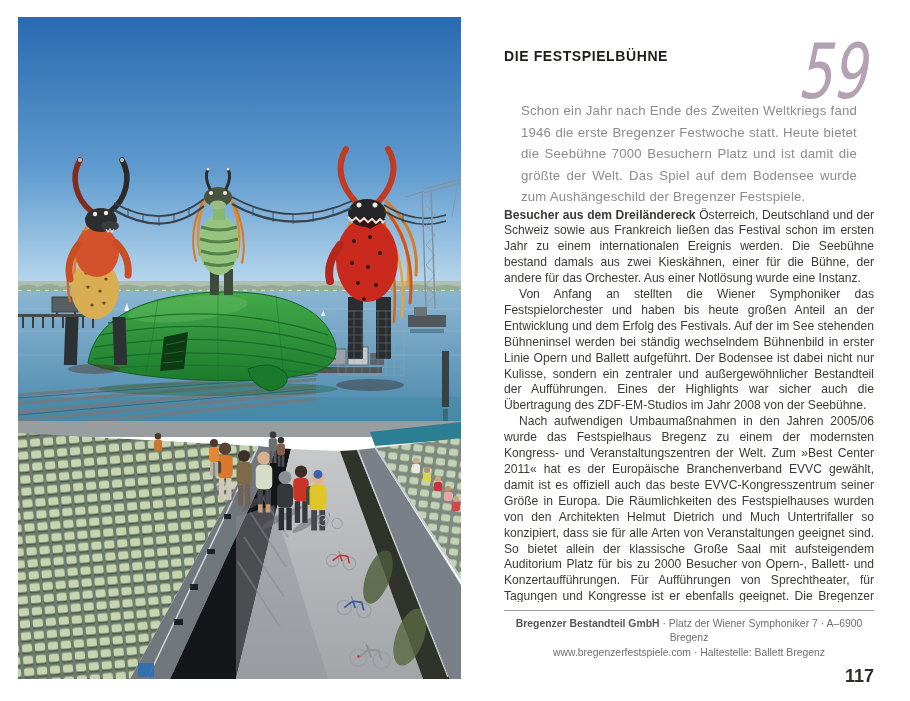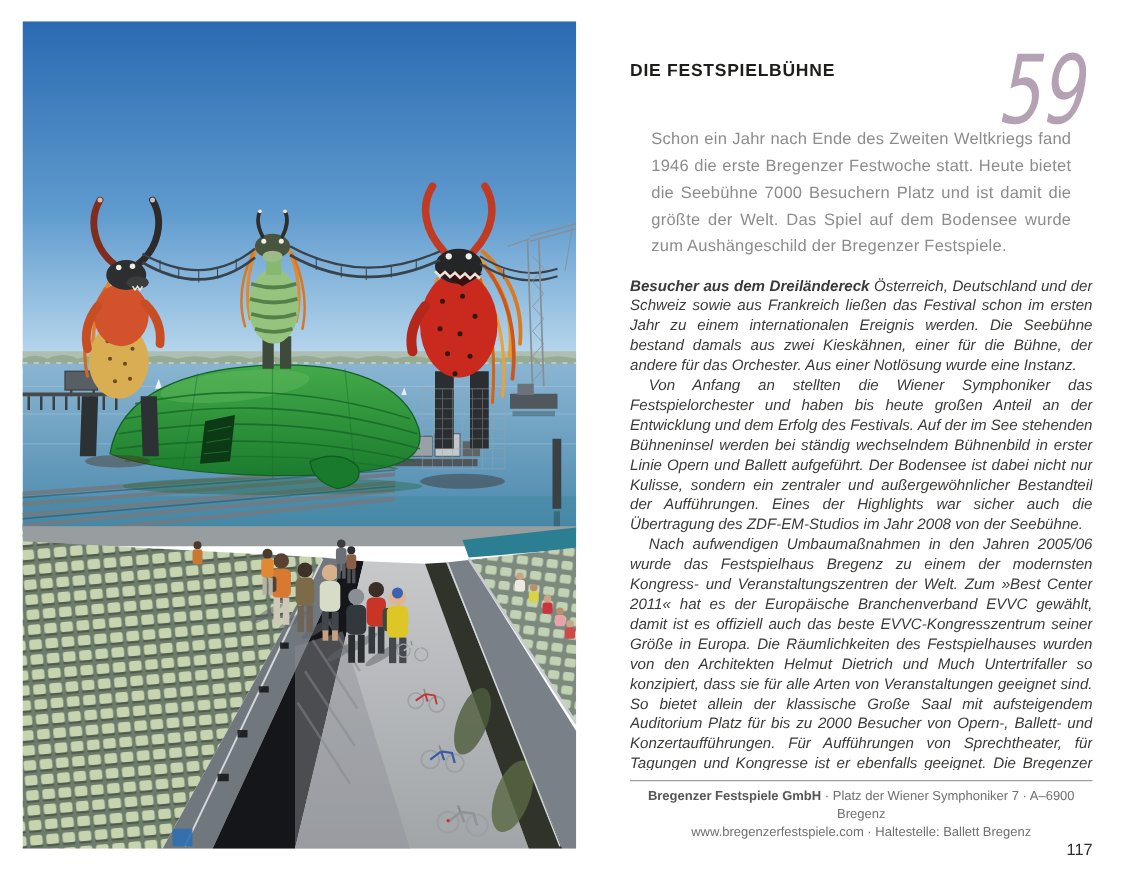--- a/index.html
+++ b/index.html
@@ -20,34 +20,34 @@
   .title{
     margin:13px 0 0;font-size:14px;line-height:27px;font-weight:bold;
     letter-spacing:.6px;color:#1d1d1b;
   }
   .title span{display:block;}
   .intro{
     margin:30px 17px 0;font-size:13.2px;line-height:21.5px;color:#8c8c8c;
     text-align:justify;letter-spacing:.2px;hyphens:auto;
   }
   .bodytext{
-    margin-top:14px;font-size:12.1px;line-height:15.9px;color:#3a3a38;
-    text-align:justify;height:394px;overflow:hidden;hyphens:auto;font-style:italic;
+    font-size:12.1px;line-height:15.9px;color:#3a3a38;
+    text-align:justify;height:394px;overflow:hidden;hyphens:auto;
   }
   .bodytext p{margin:0;}
   .bodytext p.indent{text-indent:15px;}
   .lead{font-weight:bold;}
   .footer{
     margin-top:8px;border-top:1px solid #a0a0a0;padding-top:6px;
     text-align:center;font-size:10.4px;line-height:14.6px;color:#6f6f6f;
   }
   .footer b{color:#575757;}
   .pagenum{
     position:absolute;right:36px;bottom:14px;
-    font-size:13px;font-weight:normal;color:#2d2d2b;
+    font-size:18px;font-weight:bold;color:#2d2d2b;
   }
 </style>
 </head>
 <body>
 
 <div class="photo">
 <svg viewBox="0 0 443 662" width="443" height="662" role="img">
   <defs>
     <linearGradient id="sky" x1="0" y1="0" x2="0" y2="1">
       <stop offset="0" stop-color="#2a6ab1"></stop>
@@ -478,18 +478,18 @@
 
   <p class="intro">Schon ein Jahr nach Ende des Zweiten Weltkriegs fand 1946 die erste Bregenzer Festwoche statt. Heute bietet die Seebühne 7000 Besuchern Platz und ist damit die größte der Welt. Das Spiel auf dem Bodensee wurde zum Aushängeschild der Bregenzer Festspiele.</p>
 
   <div class="bodytext">
     <p><span class="lead">Besucher aus dem Dreiländereck</span><span> Österreich, Deutschland und der Schweiz sowie aus Frankreich ließen das Festival schon im ersten Jahr zu einem internationalen Ereignis werden. Die Seebühne bestand damals aus zwei Kieskähnen, einer für die Bühne, der andere für das Orchester. Aus einer Notlösung wurde eine Instanz.</span></p>
     <p class="indent">Von Anfang an stellten die Wiener Symphoniker das Festspielorchester und haben bis heute großen Anteil an der Entwicklung und dem Erfolg des Festivals. Auf der im See stehenden Bühneninsel werden bei ständig wechselndem Bühnenbild in erster Linie Opern und Ballett aufgeführt. Der Bodensee ist dabei nicht nur Kulisse, sondern ein zentraler und außergewöhnlicher Bestandteil der Aufführungen. Eines der Highlights war sicher auch die Übertragung des ZDF-EM-Studios im Jahr 2008 von der Seebühne.</p>
     <p class="indent">Nach aufwendigen Umbaumaßnahmen in den Jahren 2005/06 wurde das Festspielhaus Bregenz zu einem der modernsten Kongress- und Veranstaltungszentren der Welt. Zum »Best Center 2011« hat es der Europäische Branchenverband EVVC gewählt, damit ist es offiziell auch das beste EVVC-Kongresszentrum seiner Größe in Europa. Die Räumlichkeiten des Festspielhauses wurden von den Architekten Helmut Dietrich und Much Untertrifaller so konzipiert, dass sie für alle Arten von Veranstaltungen geeignet sind. So bietet allein der klassische Große Saal mit aufsteigendem Auditorium Platz für bis zu 2000 Besucher von Opern-, Ballett- und Konzertaufführungen. Für Aufführungen von Sprechtheater, für Tagungen und Kongresse ist er ebenfalls geeignet. Die Bregenzer Festspiele sind hier ebenso regelmäßig zu Gast wie beispielsweise das Tanzfestival Bregenzer Frühling.</p>
   </div>
 
   <div class="footer">
-    <div><b>Bregenzer Festspiele GmbH</b><span> · Platz der Wiener Symphoniker 7 · A–6900 Bregenz</span></div>
+    <div><b>Bregenzer Bestandteil GmbH</b><span> · Platz der Wiener Symphoniker 7 · A–6900 Bregenz</span></div>
     <div>www.bregenzerfestspiele.com · Haltestelle: Ballett Bregenz</div>
   </div>
 </div>
 
 <div class="pagenum">117</div>
 
 </body></html>

